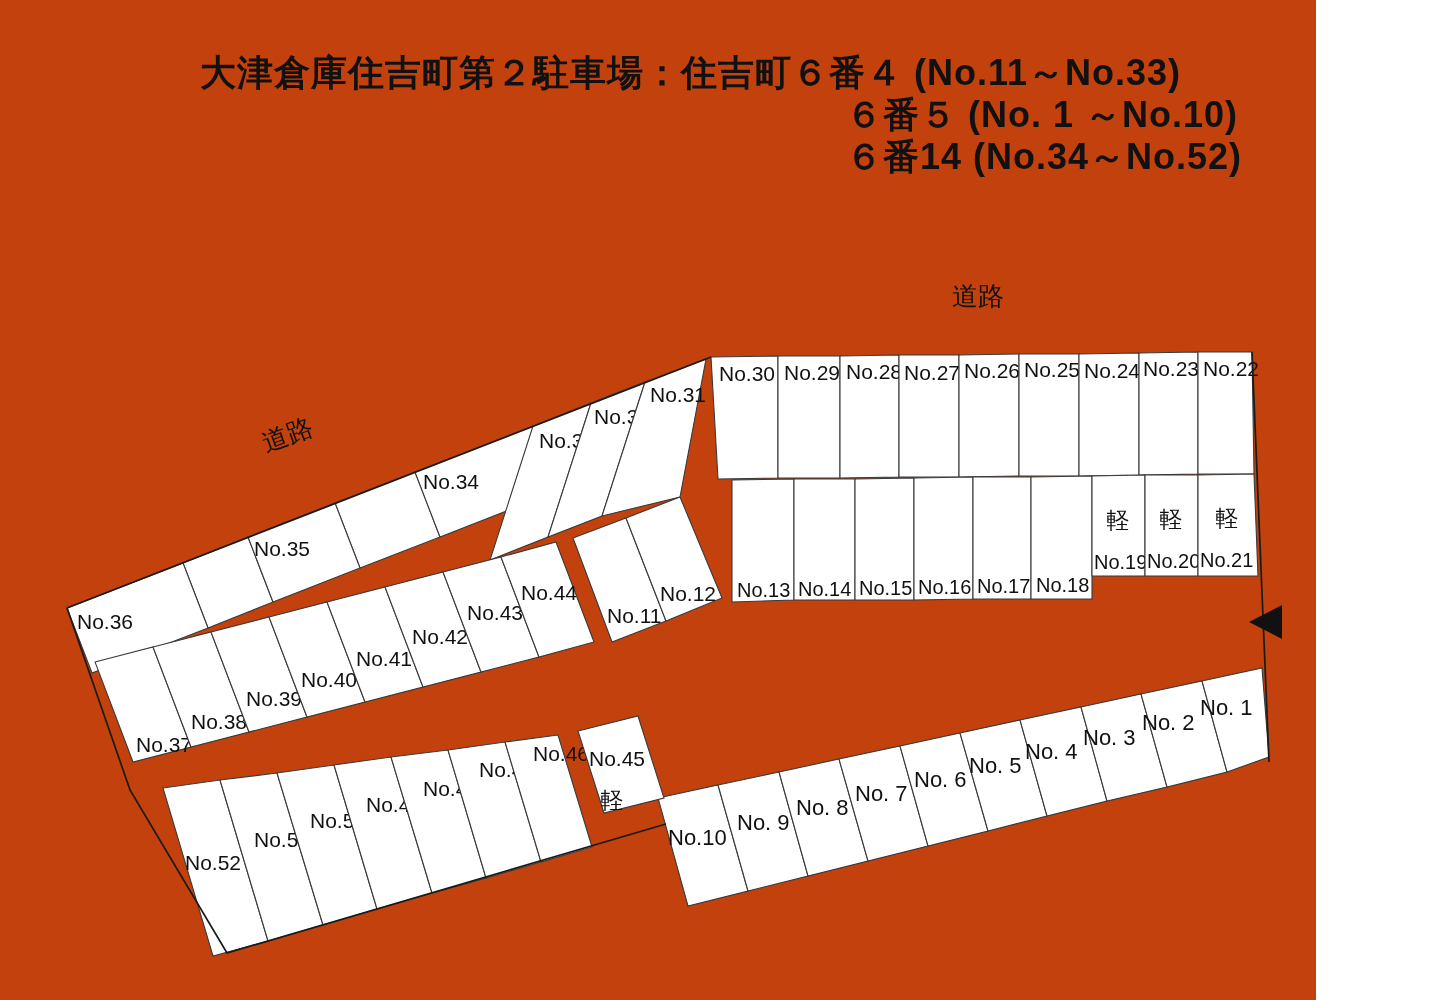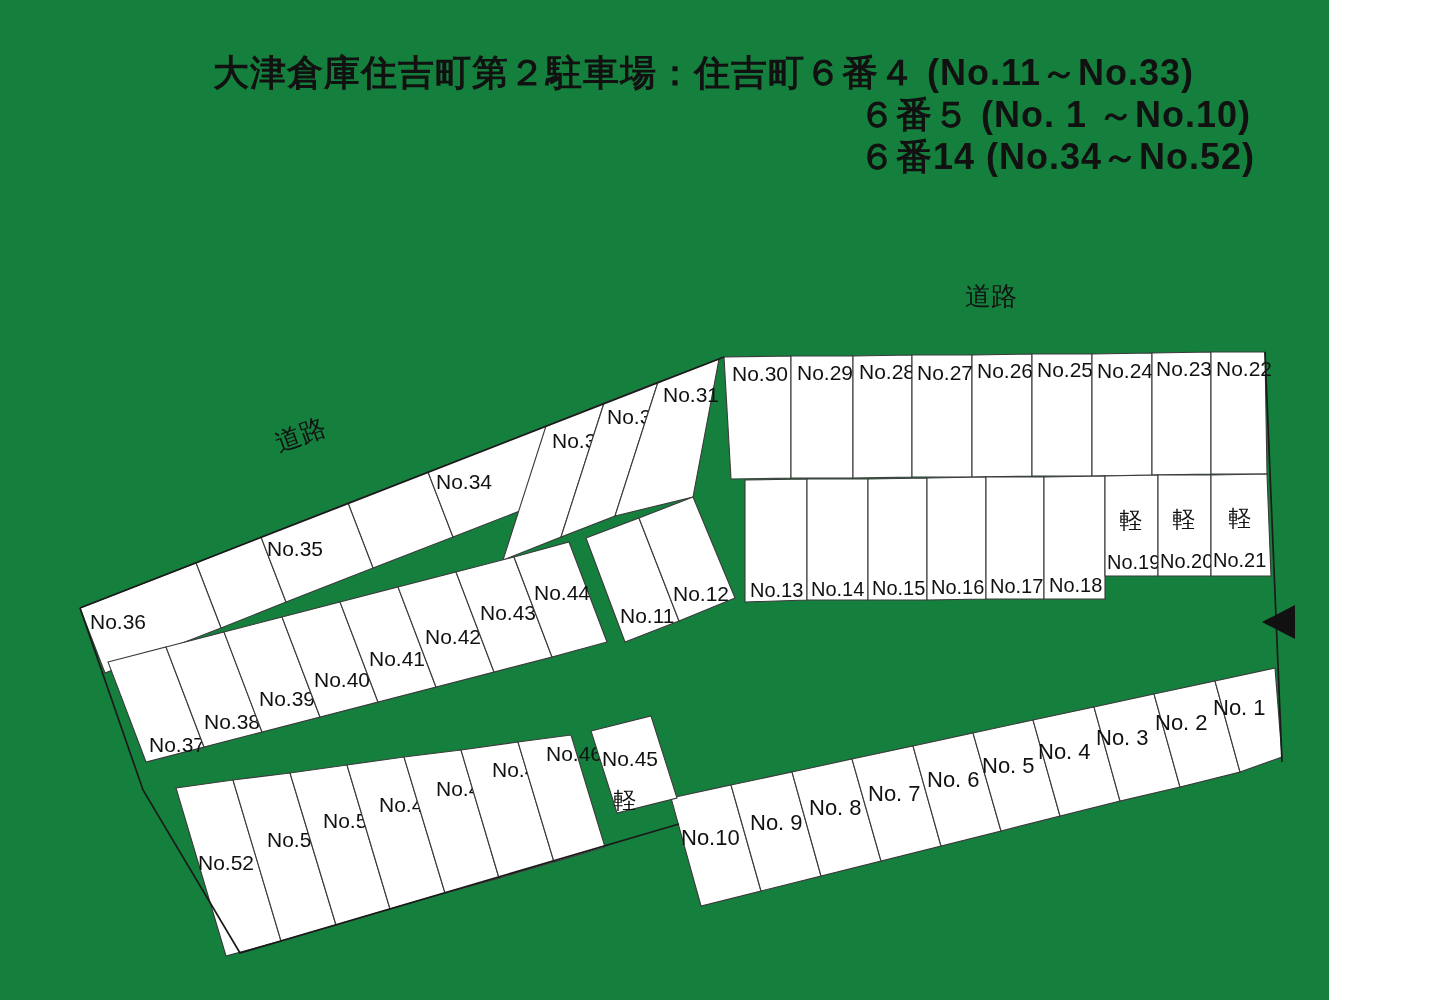--- a/index.html
+++ b/index.html
@@ -1,17 +1,17 @@
 <!DOCTYPE html>
 <html><head>
 <meta charset="utf-8">
 <style>
   html,body{margin:0;padding:0;background:#ffffff;}
-  .stage{position:relative;width:1316px;height:1000px;background:#15803d;overflow:hidden;
-         font-family:"Liberation Sans","DejaVu Sans",sans-serif;padding-left:13px;}
+  .stage{position:relative;width:1316px;height:1000px;background:#c2410c;overflow:hidden;
+         font-family:"Liberation Sans","DejaVu Sans",sans-serif;}
   svg{display:block}
   text{font-family:"Liberation Sans","DejaVu Sans",sans-serif;fill:#111;}
   .title-line{font-size:36px;font-weight:600;letter-spacing:1px;}
   .road-label{font-size:26px;font-weight:500;}
   .stall-label{font-weight:500;}
   polygon.stall{fill:#ffffff;stroke:#3a3a3a;stroke-width:1.1;}
   polyline.bound, line.bound{fill:none;stroke:#1a1a1a;stroke-width:1.7;}
   polygon.arrow{fill:#111;stroke:none;}
 </style>
 </head>

